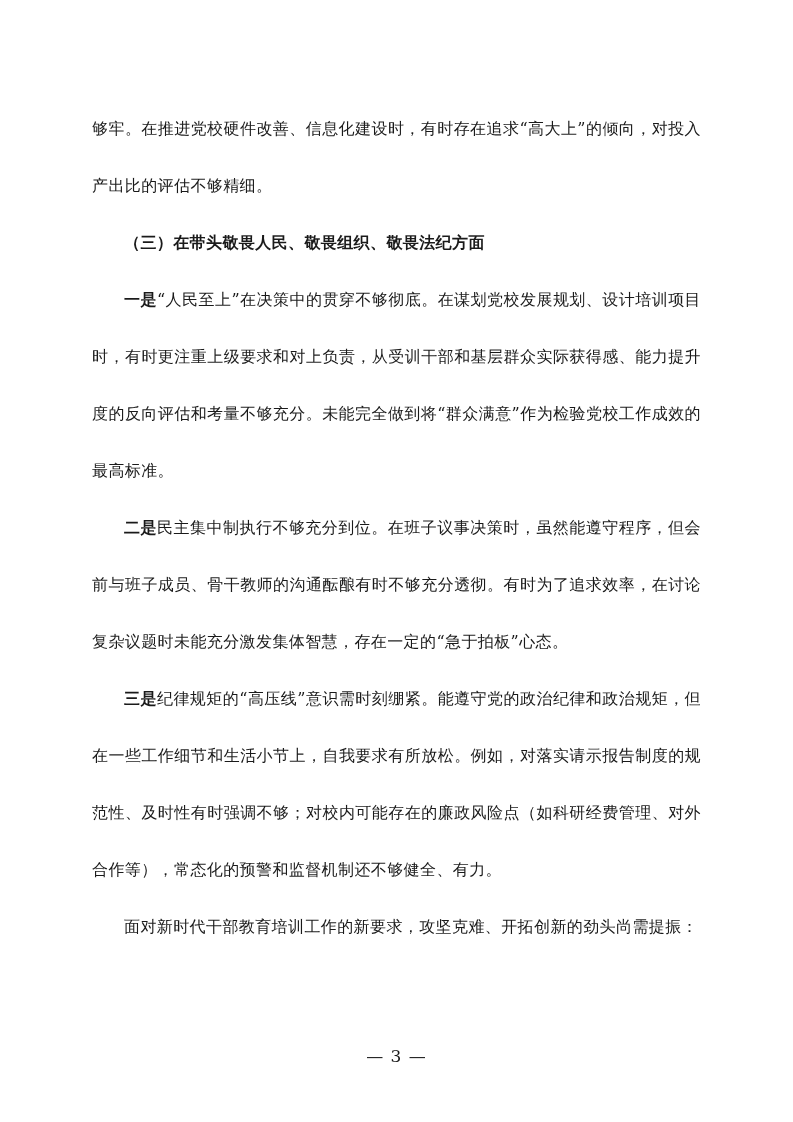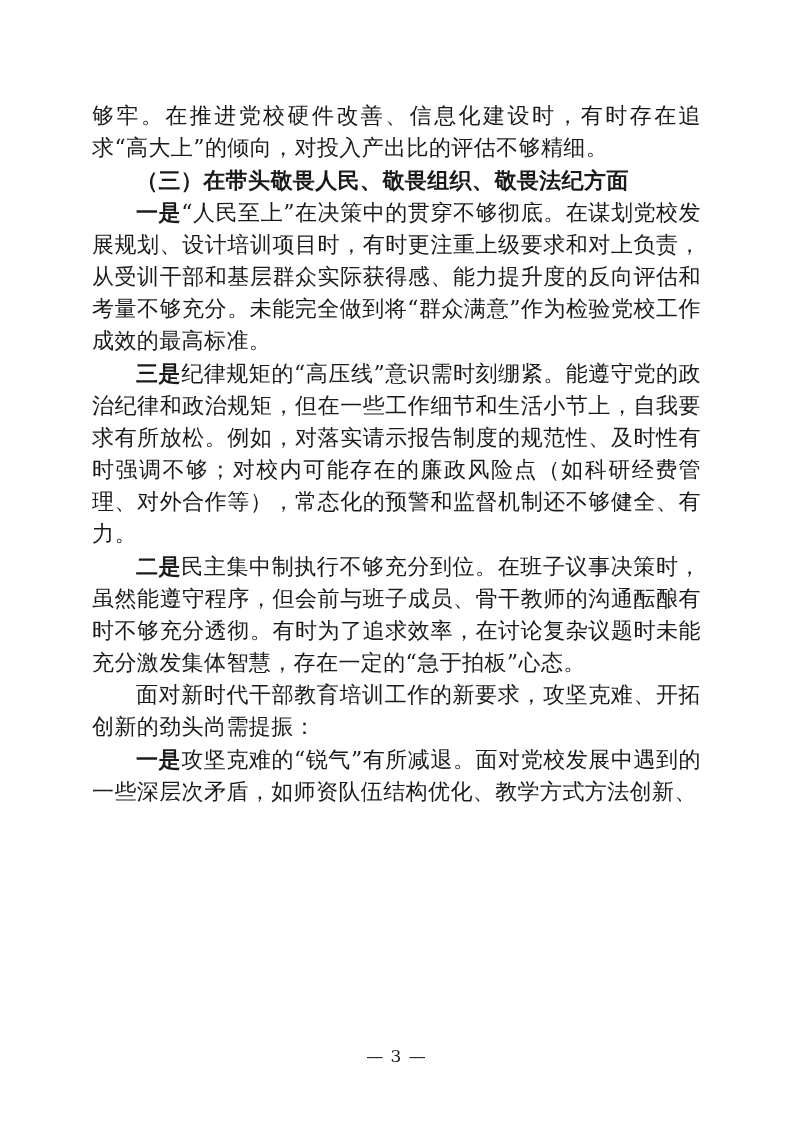--- a/index.html
+++ b/index.html
@@ -17,22 +17,22 @@
   }
   .page {
     position: absolute;
     left: 0; top: 0;
     width: 793px;
     height: 1122px;
     box-sizing: border-box;
     padding: 100px 92px 60px 92px;
   }
   .doc-body {
-    font-size: 22px;
-    line-height: 32px;
+    font-size: 16px;
+    line-height: 57px;
     letter-spacing: 0.4px;
     text-align: justify;
     text-justify: inter-ideograph;
   }
   p {
     margin: 0;
     padding: 0;
   }
   .para {
     text-indent: 2em;
@@ -65,25 +65,24 @@
 <div class="page">
   <div class="doc-body">
 
     <p class="para cont">够牢。在推进党校硬件改善、信息化建设时，有时存在追求“高大上”的倾向，对投入产出比的评估不够精细。</p>
 
     <p class="heading">（三）在带头敬畏人民、敬畏组织、敬畏法纪方面</p>
 
 
     <p class="para"><span class="lead">一是</span><span>“人民至上”在决策中的贯穿不够彻底。在谋划党校发展规划、设计培训项目时，有时更注重上级要求和对上负责，从受训干部和基层群众实际获得感、能力提升度的反向评估和考量不够充分。未能完全做到将“群众满意”作为检验党校工作成效的最高标准。</span></p>
 
+    <p class="para"><span class="lead">二是</span><span>民主集中制执行不够充分到位。在班子议事决策时，虽然能遵守程序，但会前与班子成员、骨干教师的沟通酝酿有时不够充分透彻。有时为了追求效率，在讨论复杂议题时未能充分激发集体智慧，存在一定的“急于拍板”心态。</span></p>
+
     <p class="para"><span class="lead">三是</span><span>纪律规矩的“高压线”意识需时刻绷紧。能遵守党的政治纪律和政治规矩，但在一些工作细节和生活小节上，自我要求有所放松。例如，对落实请示报告制度的规范性、及时性有时强调不够；对校内可能存在的廉政风险点（如科研经费管理、对外合作等），常态化的预警和监督机制还不够健全、有力。</span></p>
-
-    <p class="para"><span class="lead">二是</span><span>民主集中制执行不够充分到位。在班子议事决策时，虽然能遵守程序，但会前与班子成员、骨干教师的沟通酝酿有时不够充分透彻。有时为了追求效率，在讨论复杂议题时未能充分激发集体智慧，存在一定的“急于拍板”心态。</span></p>
 
 
     <p class="para">面对新时代干部教育培训工作的新要求，攻坚克难、开拓创新的劲头尚需提振：</p>
 
-    <p class="para"><span class="lead">一是</span><span>攻坚克难的“锐气”有所减退。面对党校发展中遇到的一些深层次矛盾，如师资队伍结构优化、教学方式方法创新、</span></p>
 
   </div>
 
   <div class="footer">— 3 —</div>
 </div>
 
 </body></html>

